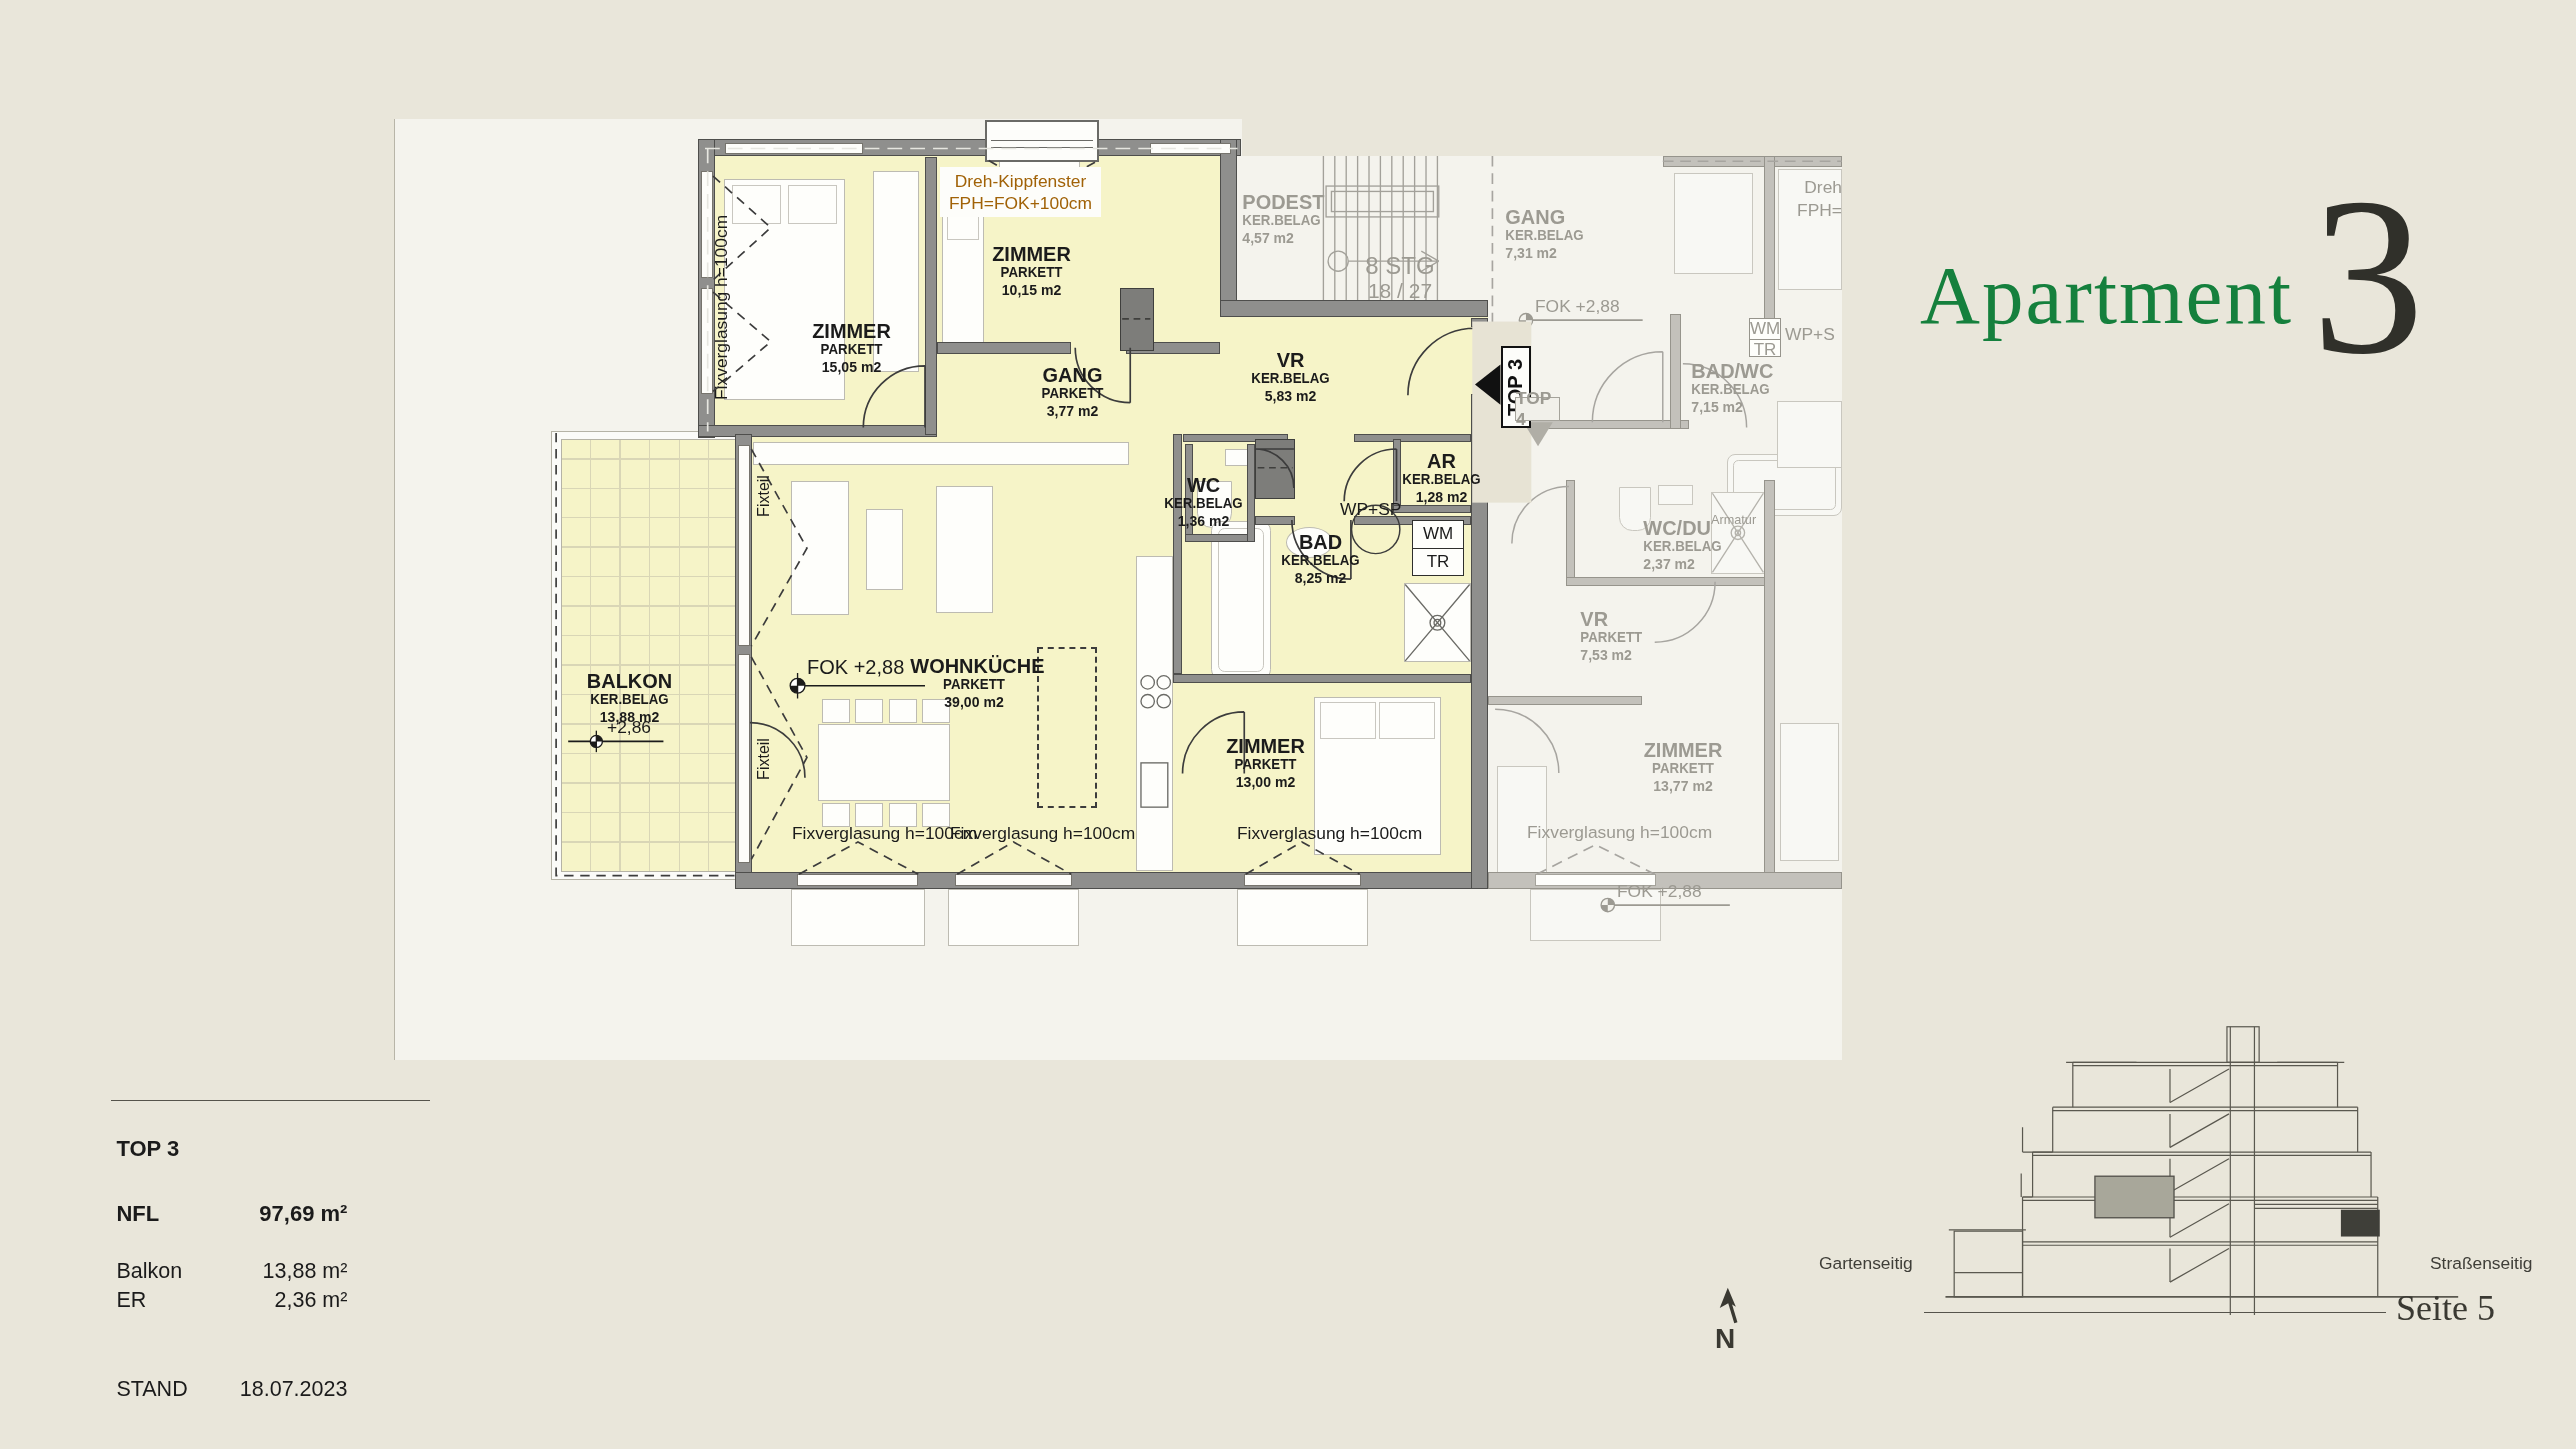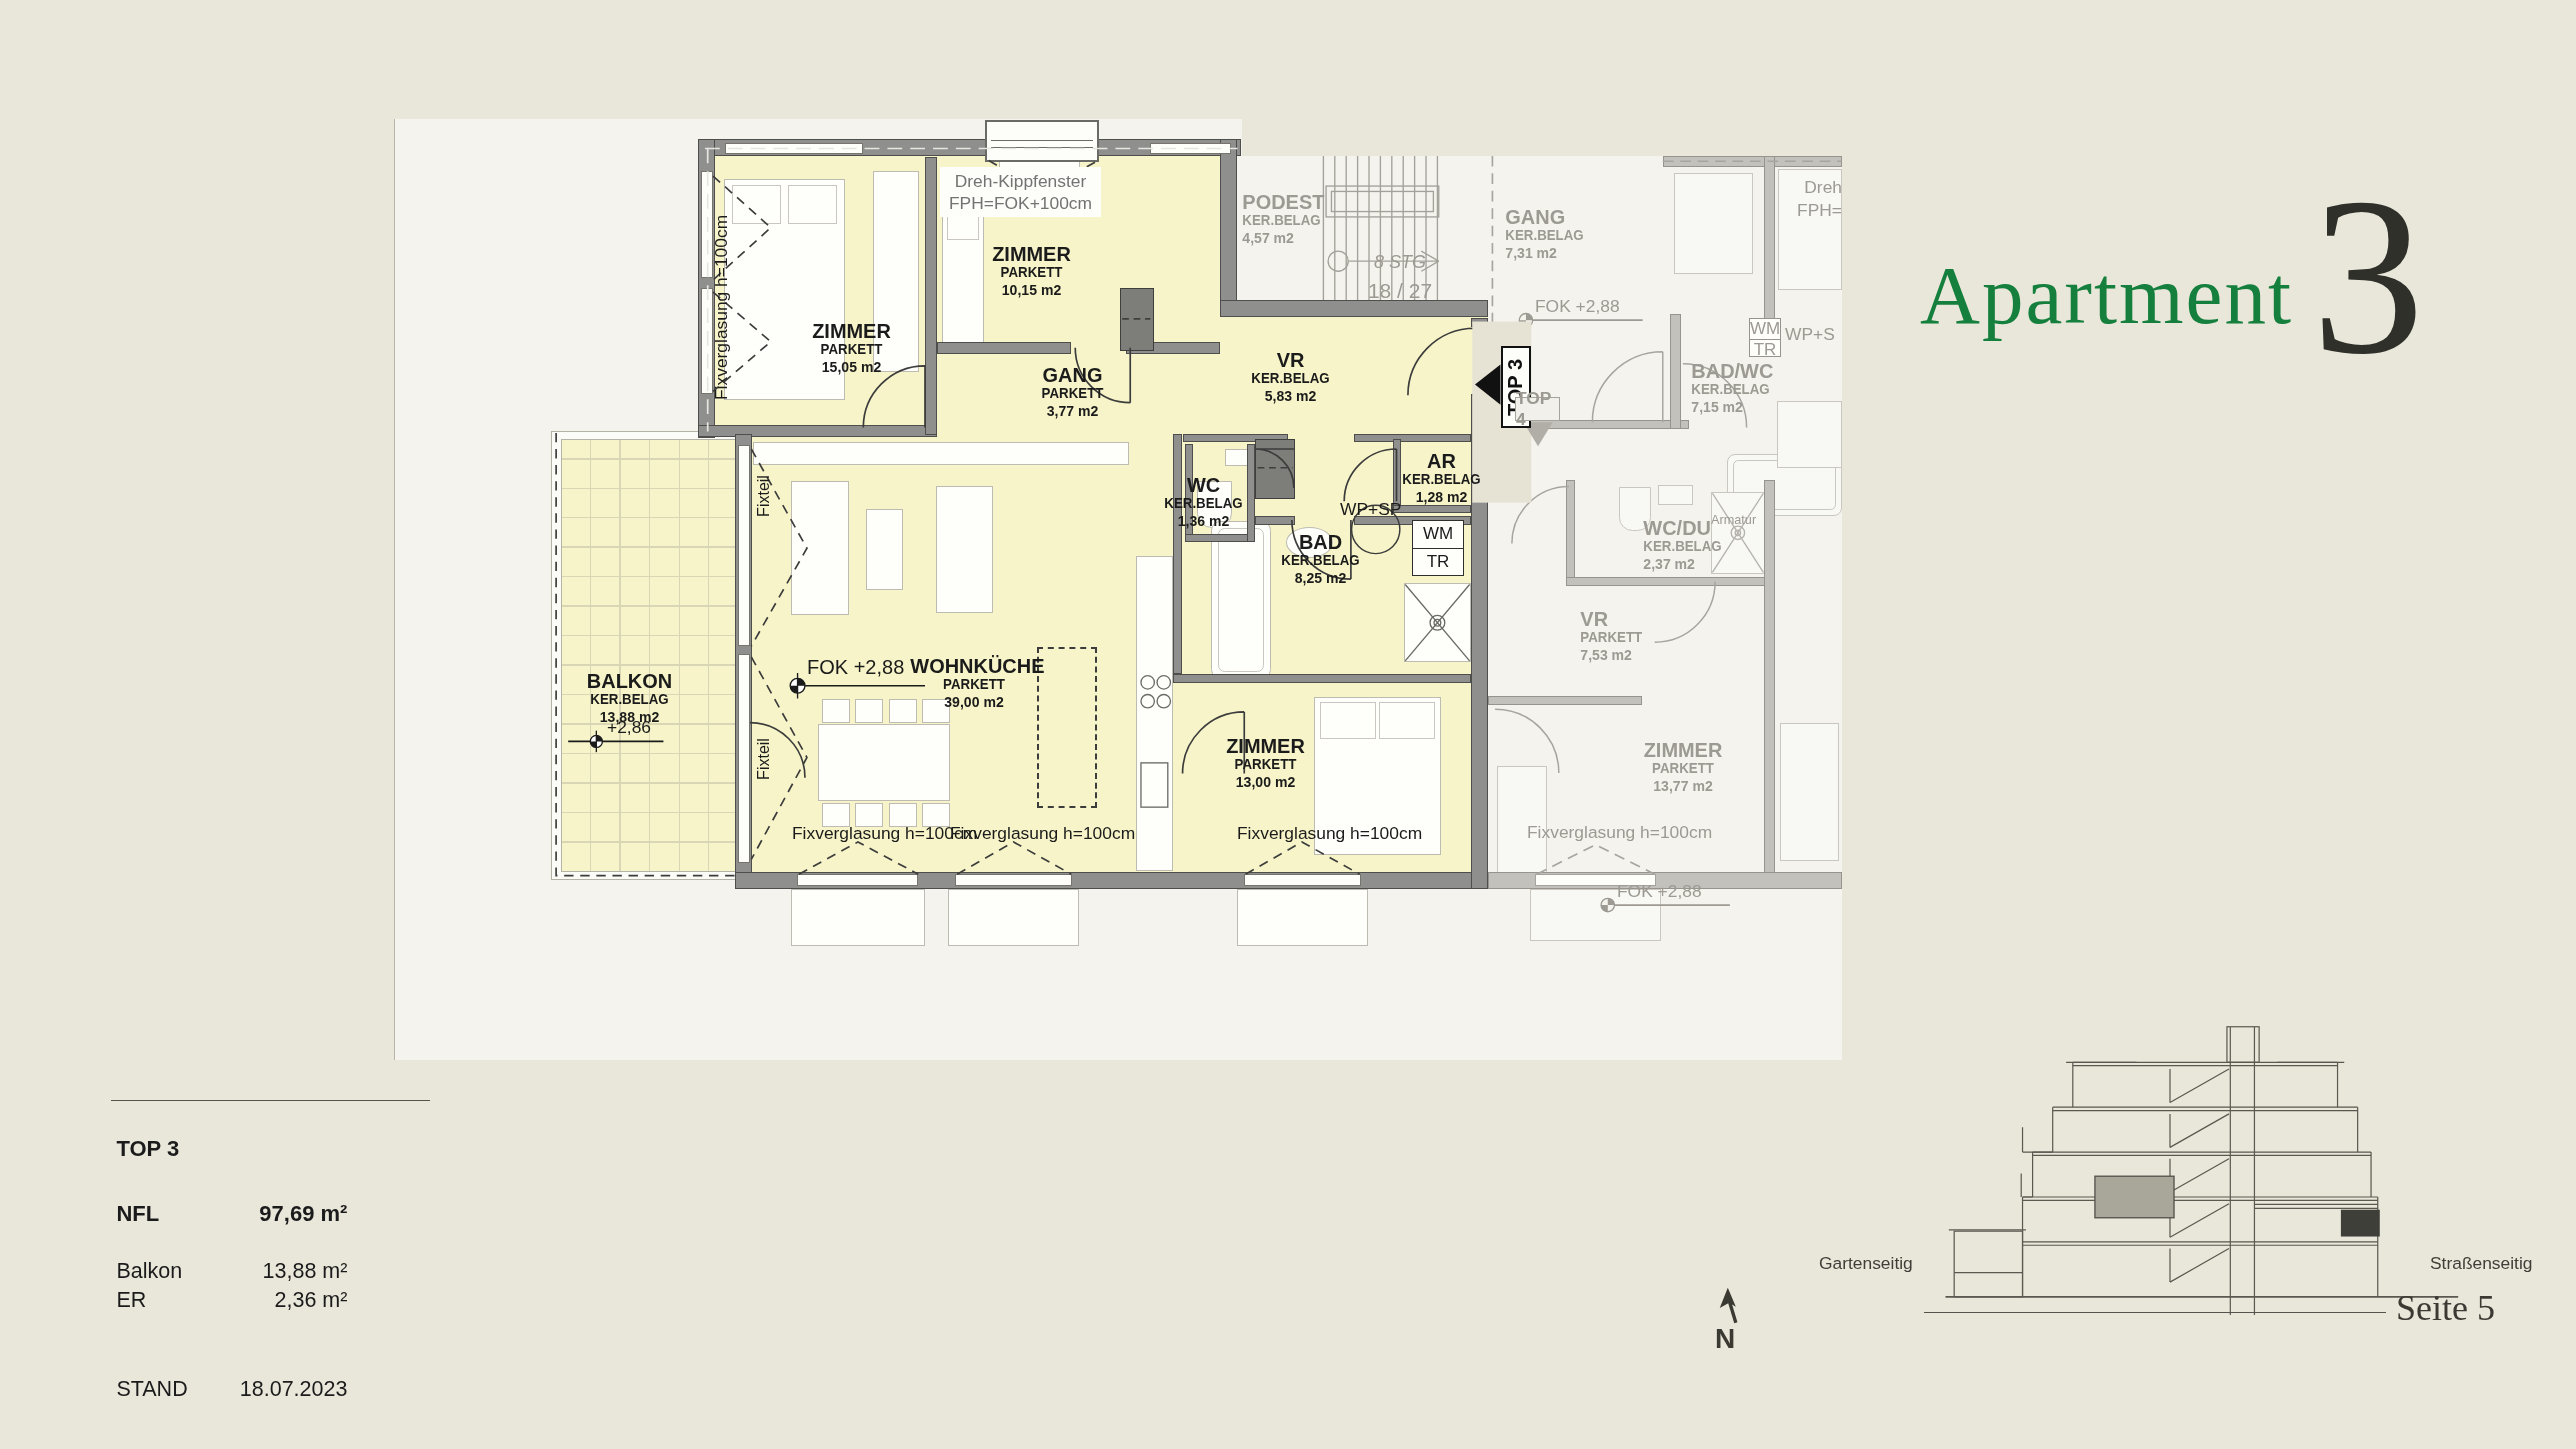--- a/index.html
+++ b/index.html
@@ -336,21 +336,21 @@
       <span class="n">BALKON</span>
       <span class="fl">KER.BELAG</span>
       <span class="ar">13,88 m2</span>
     </div>
 
     <div class="rl nl left" style="left:844px;top:71px;width:134px;">
       <span class="n">PODEST</span>
       <span class="fl">KER.BELAG</span>
       <span class="ar">4,57 m2</span>
     </div>
-    <div class="nann" style="left:958px;top:133px;width:94px;text-align:center;font-size:18px;font-style:italic;">8 STG</div>
+    <div class="nann" style="left:958px;top:133px;width:94px;text-align:center;font-size:24px;">8 STG</div>
     <div class="nann" style="left:958px;top:160px;width:94px;text-align:center;font-size:21px;">18 / 27</div>
     <div class="rl nl left" style="left:1107px;top:86px;width:134px;">
       <span class="n">GANG</span>
       <span class="fl">KER.BELAG</span>
       <span class="ar">7,31 m2</span>
     </div>
     <div class="rl nl left" style="left:1293px;top:240px;width:134px;">
       <span class="n">BAD/WC</span>
       <span class="fl">KER.BELAG</span>
       <span class="ar">7,15 m2</span>
@@ -371,21 +371,21 @@
       <span class="ar">13,77 m2</span>
     </div>
     <div class="nann" style="left:1393px;top:58px;width:54px;text-align:right;">Dreh</div>
     <div class="nann" style="left:1393px;top:81px;width:54px;text-align:right;">FPH=</div>
     <div class="nann" style="left:1390px;top:205px;">WP+S</div>
     <div class="nann" style="left:1316px;top:394px;font-size:12.7px;">Armatur</div>
     <div class="nann" style="left:1140px;top:177px;">FOK +2,88</div>
     <div class="nann" style="left:1222px;top:762px;">FOK +2,88</div>
     <div class="nann" style="left:1132px;top:703px;">Fixverglasung h=100cm</div>
 
-    <div class="abs" style="left:545px;top:48px;width:161px;height:47px;background:#fdfdfa;z-index:6;text-align:center;font-size:17.4px;color:#737373;line-height:1.3;padding-top:2.7px;">
+    <div class="abs" style="left:545px;top:48px;width:161px;height:47px;background:#fdfdfa;z-index:6;text-align:center;font-size:17.4px;color:#a16207;line-height:1.3;padding-top:2.7px;">
       <span>Dreh-Kippfenster</span><br>
       <span>FPH=FOK+100cm</span>
     </div>
     <div class="ann" style="left:397px;top:704px;">Fixverglasung h=100cm</div>
     <div class="ann" style="left:555px;top:704px;">Fixverglasung h=100cm</div>
     <div class="ann" style="left:842px;top:704px;">Fixverglasung h=100cm</div>
     <div class="ann vert" style="left:236px;top:180px;width:181px;text-align:center;">Fixverglasung h=100cm</div>
     <div class="ann vert" style="left:339px;top:368px;width:60px;text-align:center;font-size:16px;">Fixteil</div>
     <div class="ann vert" style="left:339px;top:631px;width:60px;text-align:center;font-size:16px;">Fixteil</div>
     <div class="ann" style="left:412px;top:537px;font-size:20px;">FOK +2,88</div>

